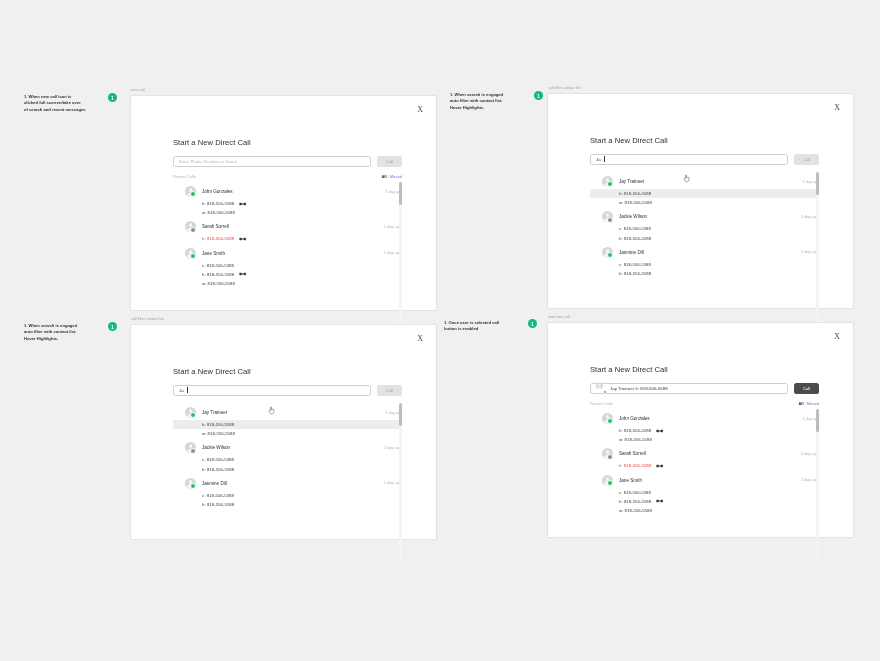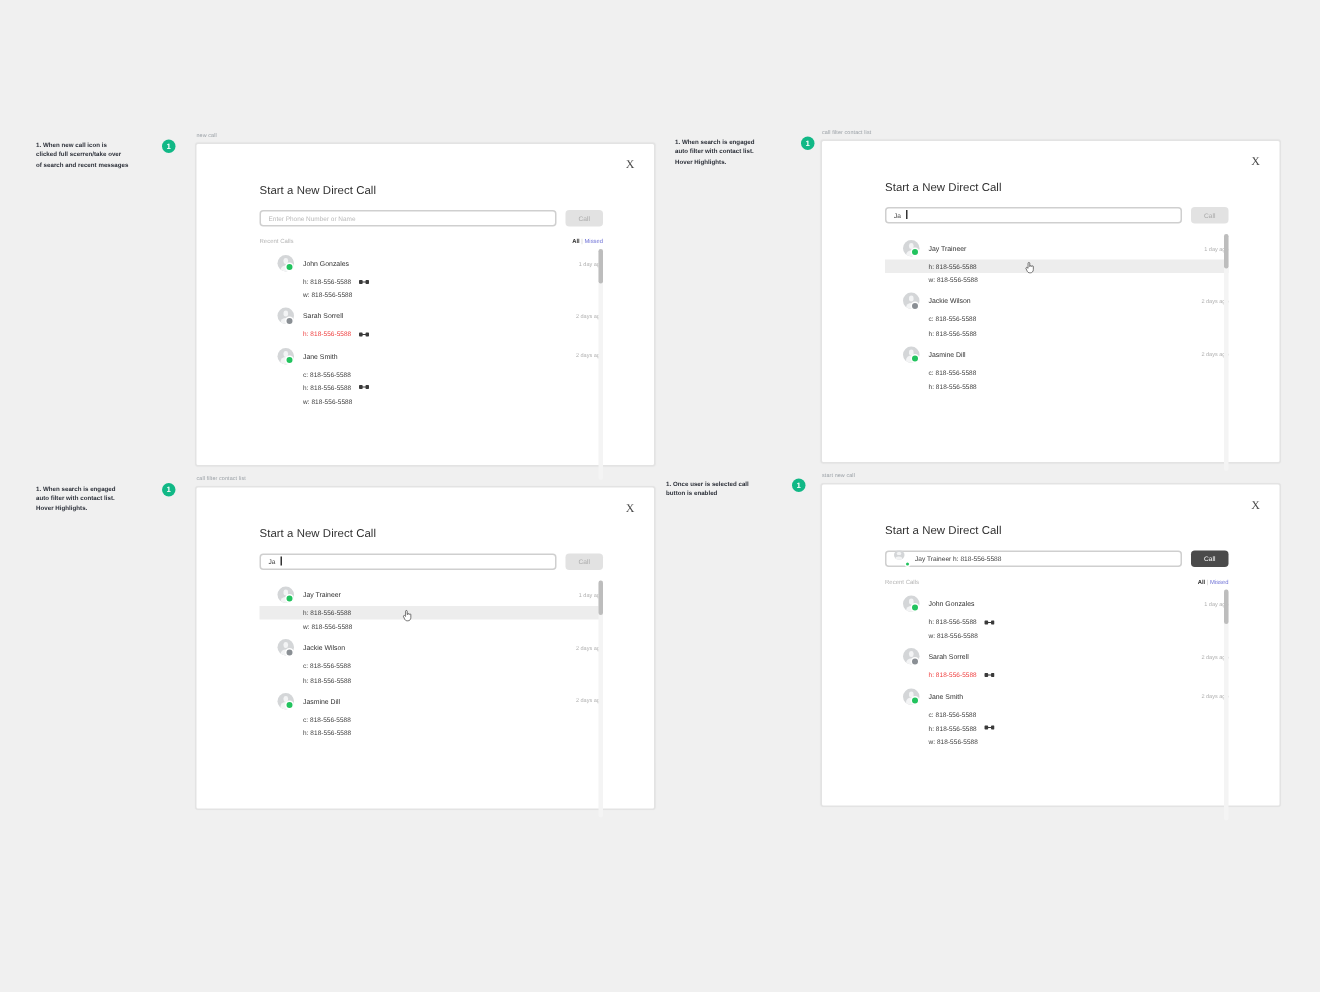--- a/index.html
+++ b/index.html
@@ -43,21 +43,21 @@
     position: absolute; top: 10px; right: 13px;
     font-size: 8px; color: #4a4a4a; font-weight: 300;
     font-family: "Liberation Serif", serif; cursor: pointer;
     line-height: 1;
   }
 
   .inner { padding: 26px 34px 0 42px; }
 
   .title {
     font-size: 7.6px; color: #2f2f2f; font-weight: 400;
-    letter-spacing: .005em; margin-bottom: 9px;
+    letter-spacing: .005em; margin-bottom: 9px; margin-top: 16px;
   }
 
   
   .search-row { display: flex; align-items: center; gap: 6px; margin-bottom: 7px; }
   .search-input {
     flex: 1; height: 11.5px; border: 1px solid #cfcfcf;
     border-radius: 2.5px; background: #fff;
     display: flex; align-items: center; gap: 3px;
     padding: 0 5px; font-size: 4.4px; color: #2f2f2f;
   }

